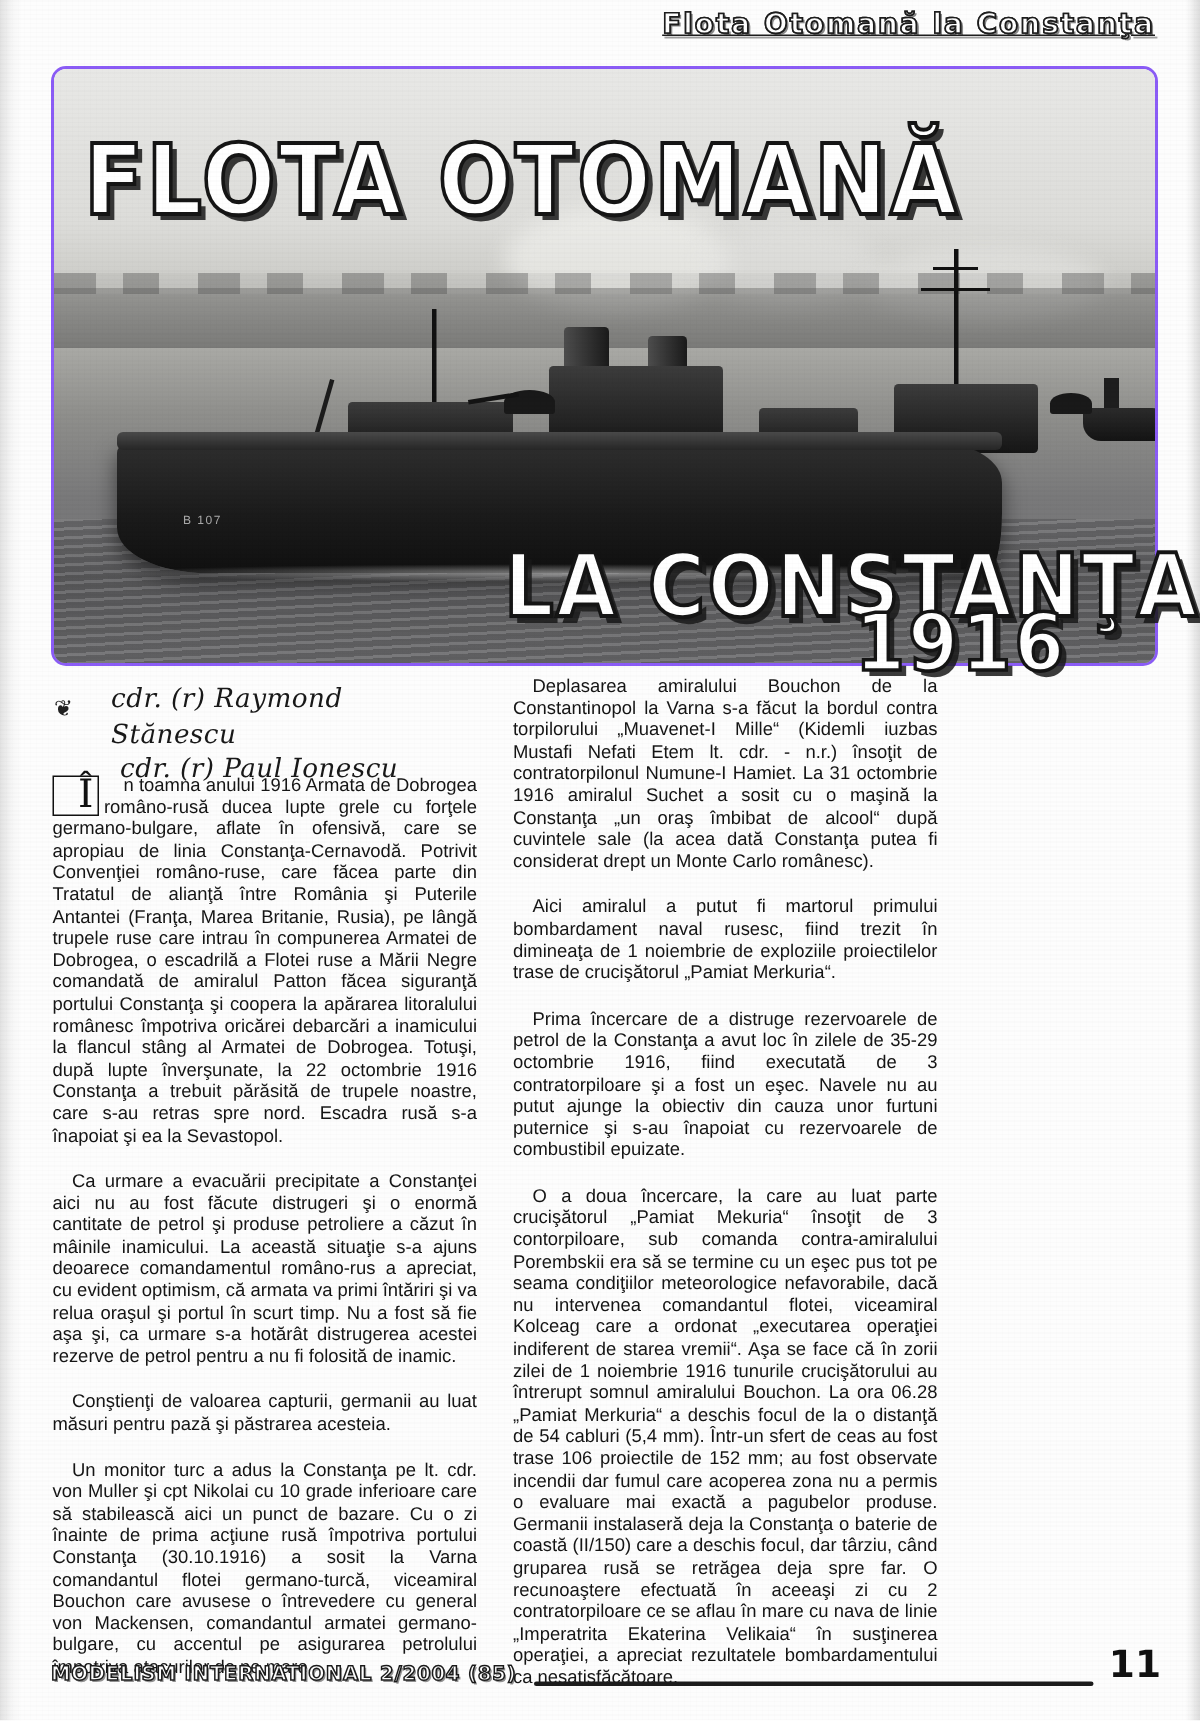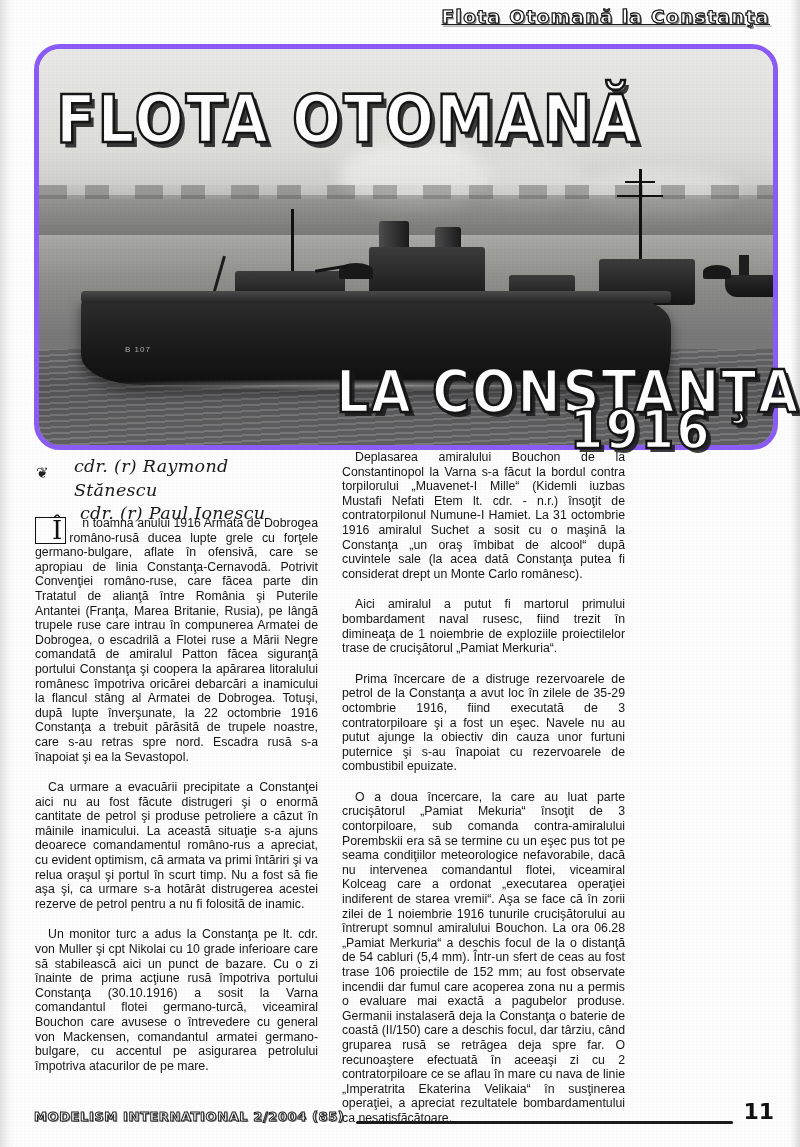--- a/index.html
+++ b/index.html
@@ -31,21 +31,21 @@
     -webkit-text-stroke:1.1px #1d1d1d;
     text-shadow:1.6px 1.6px 0 rgba(40,40,40,.55);
     white-space:nowrap;
     z-index:6;
     text-decoration:underline;
   }
 
   
   .photo-wrap{
     position:absolute;left:34px;top:44px;width:734px;height:396px;
-    border:5px solid #8b5cf6;border-radius:26px;
+    border:2px solid #8b5cf6;border-radius:10px;
     overflow:hidden;z-index:5;
     box-shadow:0 0 0 1px #fff inset;
   }
   .photo{
     position:absolute;inset:0;
     background:
       
       linear-gradient(180deg,#e8e8e6 0%,#dcdcd9 26%,#cfcfcb 34%, #b9b9b5 41%, #a9a9a5 47%, #8f8f8c 58%, #79797a 72%, #6e6e70 100%);
     filter:none;
   }
@@ -221,21 +221,21 @@
     text-shadow:1.2px 1.2px 0 rgba(40,40,40,.5);
     white-space:nowrap;
   }
   .footer-rule{
     flex:1;height:3px;margin:0 10px 0 12px;
     background:linear-gradient(90deg,#1c1c1c 0%,#1c1c1c 100%);
     border-radius:2px;
   }
   .pageno{
     font-family:"DejaVu Sans",sans-serif;
-    font-weight:bold;font-size:22px;color:#111;
+    font-weight:bold;font-size:25px;color:#111;
     letter-spacing:0px;
   }
 </style>
 </head>
 <body>
 
 <div class="page-edge-l"></div>
 <div class="page-edge-r"></div>
 
 <div class="runhead">Flota Otomană la Constanţa</div>
@@ -283,20 +283,21 @@
   <div class="leaf">❦</div>
   <div class="bl bl2">cdr. (r) Raymond Stănescu</div>
   <div class="bl">cdr. (r) Paul Ionescu</div>
 </div>
 
 <div class="col col-left">
   <p class="dropcap-para">
     <span class="dropcap">Î</span><span>n toamna anului 1916 Armata de Dobrogea româno-rusă ducea lupte grele cu forţele germano-bulgare, aflate în ofensivă, care se apropiau de linia Constanţa-Cernavodă. Potrivit Convenţiei româno-ruse, care făcea parte din Tratatul de alianţă între România şi Puterile Antantei (Franţa, Marea Britanie, Rusia), pe lângă trupele ruse care intrau în compunerea Armatei de Dobrogea, o escadrilă a Flotei ruse a Mării Negre comandată de amiralul Patton făcea siguranţă portului Constanţa şi coopera la apărarea litoralului românesc împotriva oricărei debarcări a inamicului la flancul stâng al Armatei de Dobrogea. Totuşi, după lupte înverşunate, la 22 octombrie 1916 Constanţa a trebuit părăsită de trupele noastre, care s-au retras spre nord. Escadra rusă s-a înapoiat şi ea la Sevastopol.</span>
   </p>
   <p>Ca urmare a evacuării precipitate a Constanţei aici nu au fost făcute distrugeri şi o enormă cantitate de petrol şi produse petroliere a căzut în mâinile inamicului. La această situaţie s-a ajuns deoarece comandamentul româno-rus a apreciat, cu evident optimism, că armata va primi întăriri şi va relua oraşul şi portul în scurt timp. Nu a fost să fie aşa şi, ca urmare s-a hotărât distrugerea acestei rezerve de petrol pentru a nu fi folosită de inamic.</p>
+  <p>Conştienţi de valoarea capturii, germanii au luat măsuri pentru pază şi păstrarea acesteia.</p>
   <p>Un monitor turc a adus la Constanţa pe lt. cdr. von Muller şi cpt Nikolai cu 10 grade inferioare care să stabilească aici un punct de bazare. Cu o zi înainte de prima acţiune rusă împotriva portului Constanţa (30.10.1916) a sosit la Varna comandantul flotei germano-turcă, viceamiral Bouchon care avusese o întrevedere cu general von Mackensen, comandantul armatei germano-bulgare, cu accentul pe asigurarea petrolului împotriva atacurilor de pe mare.</p>
 </div>
 
 <div class="col col-right">
   <p>Deplasarea amiralului Bouchon de la Constantinopol la Varna s-a făcut la bordul contra torpilorului „Muavenet-I Mille“ (Kidemli iuzbas Mustafi Nefati Etem lt. cdr. - n.r.) însoţit de contratorpilonul Numune-I Hamiet. La 31 octombrie 1916 amiralul Suchet a sosit cu o maşină la Constanţa „un oraş îmbibat de alcool“ după cuvintele sale (la acea dată Constanţa putea fi considerat drept un Monte Carlo românesc).</p>
   <p>Aici amiralul a putut fi martorul primului bombardament naval rusesc, fiind trezit în dimineaţa de 1 noiembrie de exploziile proiectilelor trase de crucişătorul „Pamiat Merkuria“.</p>
   <p>Prima încercare de a distruge rezervoarele de petrol de la Constanţa a avut loc în zilele de 35-29 octombrie 1916, fiind executată de 3 contratorpiloare şi a fost un eşec. Navele nu au putut ajunge la obiectiv din cauza unor furtuni puternice şi s-au înapoiat cu rezervoarele de combustibil epuizate.</p>
   <p>O a doua încercare, la care au luat parte crucişătorul „Pamiat Mekuria“ însoţit de 3 contorpiloare, sub comanda contra-amiralului Porembskii era să se termine cu un eşec pus tot pe seama condiţiilor meteorologice nefavorabile, dacă nu intervenea comandantul flotei, viceamiral Kolceag care a ordonat „executarea operaţiei indiferent de starea vremii“. Aşa se face că în zorii zilei de 1 noiembrie 1916 tunurile crucişătorului au întrerupt somnul amiralului Bouchon. La ora 06.28 „Pamiat Merkuria“ a deschis focul de la o distanţă de 54 cabluri (5,4 mm). Într-un sfert de ceas au fost trase 106 proiectile de 152 mm; au fost observate incendii dar fumul care acoperea zona nu a permis o evaluare mai exactă a pagubelor produse. Germanii instalaseră deja la Constanţa o baterie de coastă (II/150) care a deschis focul, dar târziu, când gruparea rusă se retrăgea deja spre far. O recunoaştere efectuată în aceeaşi zi cu 2 contratorpiloare ce se aflau în mare cu nava de linie „Imperatrita Ekaterina Velikaia“ în susţinerea operaţiei, a apreciat rezultatele bombardamentului ca nesatisfăcătoare.</p>
 </div>
 

